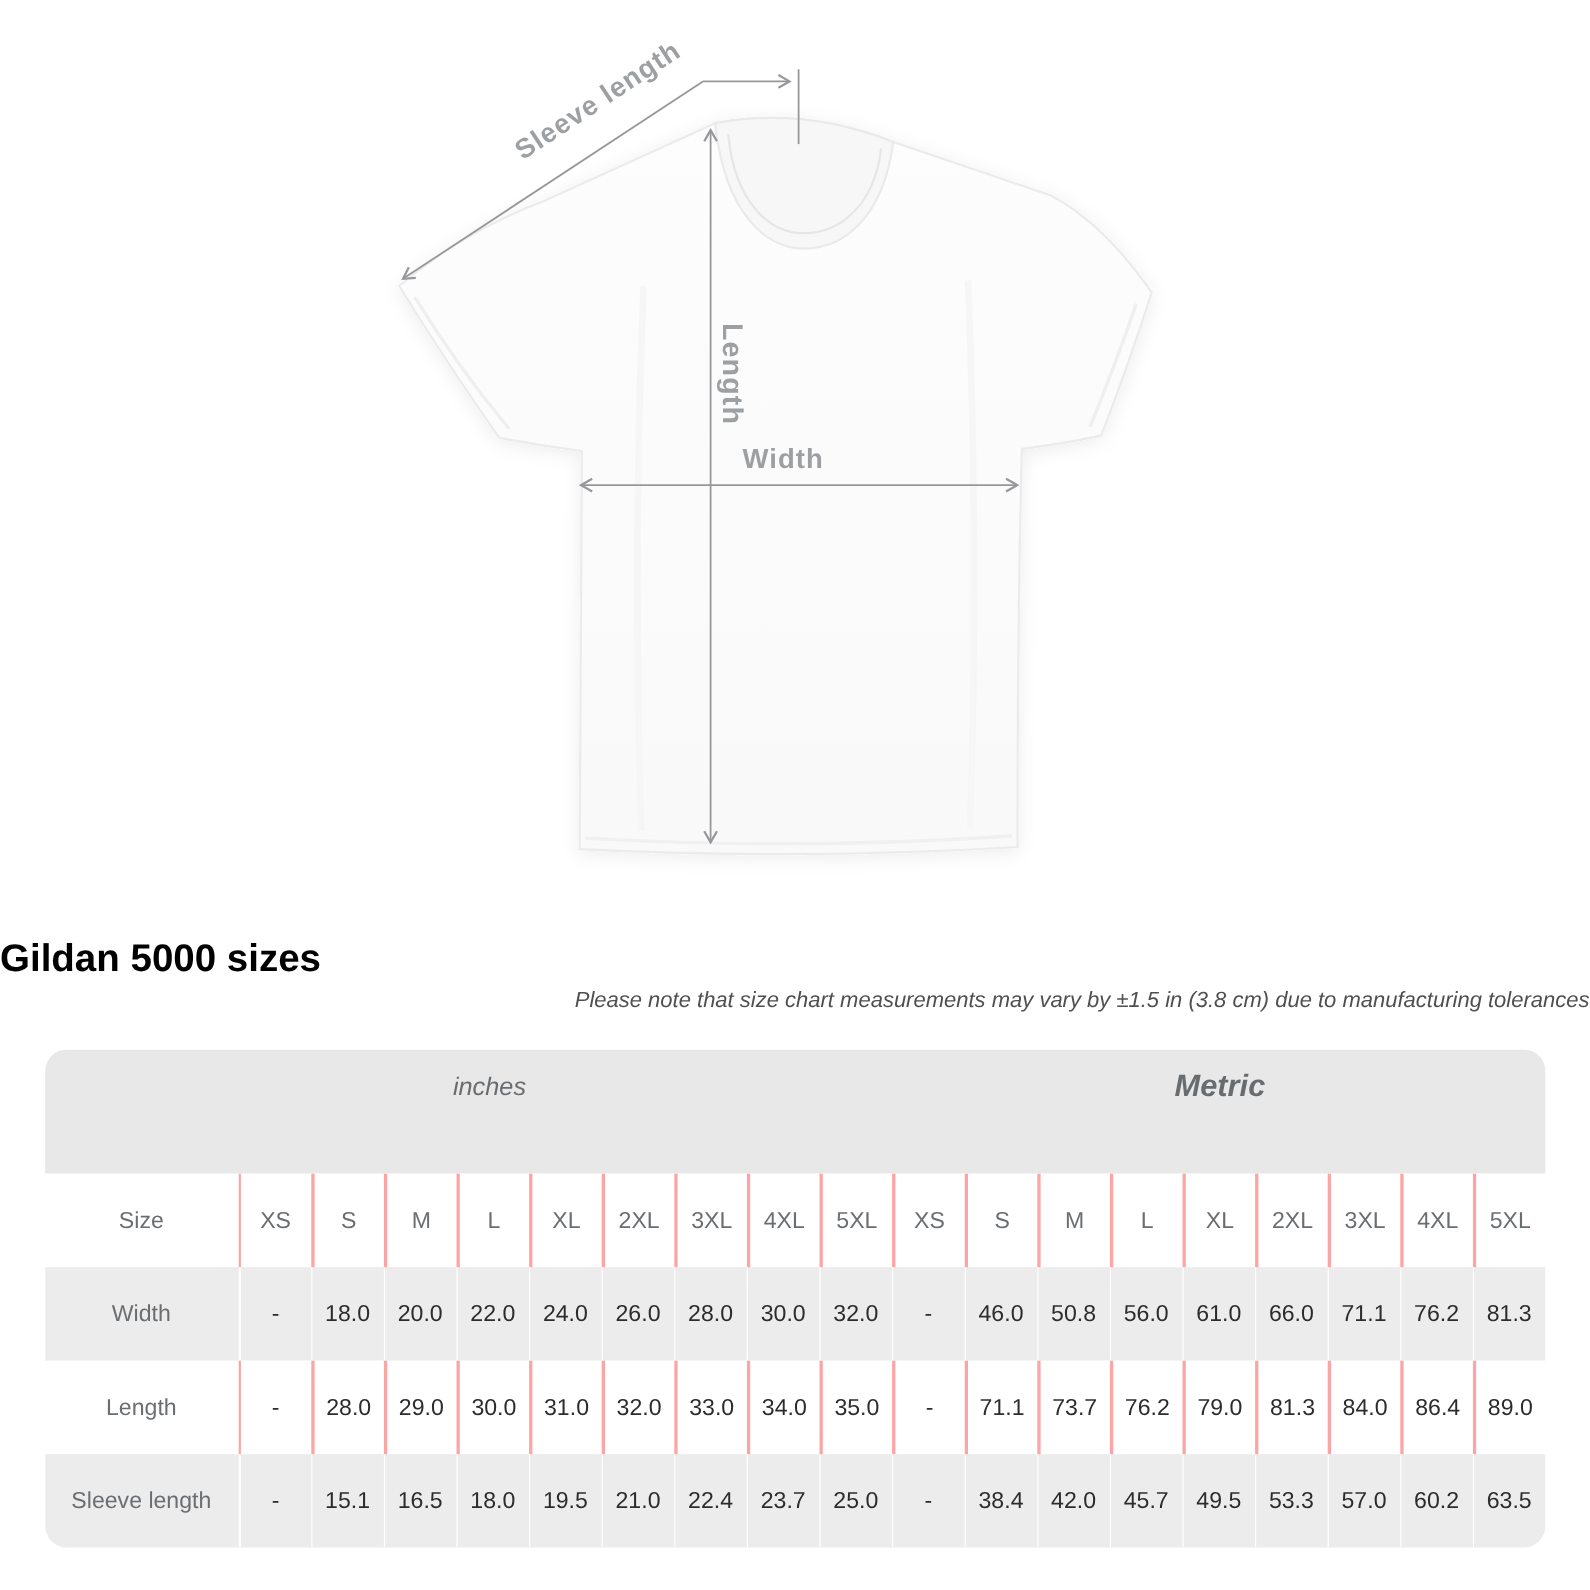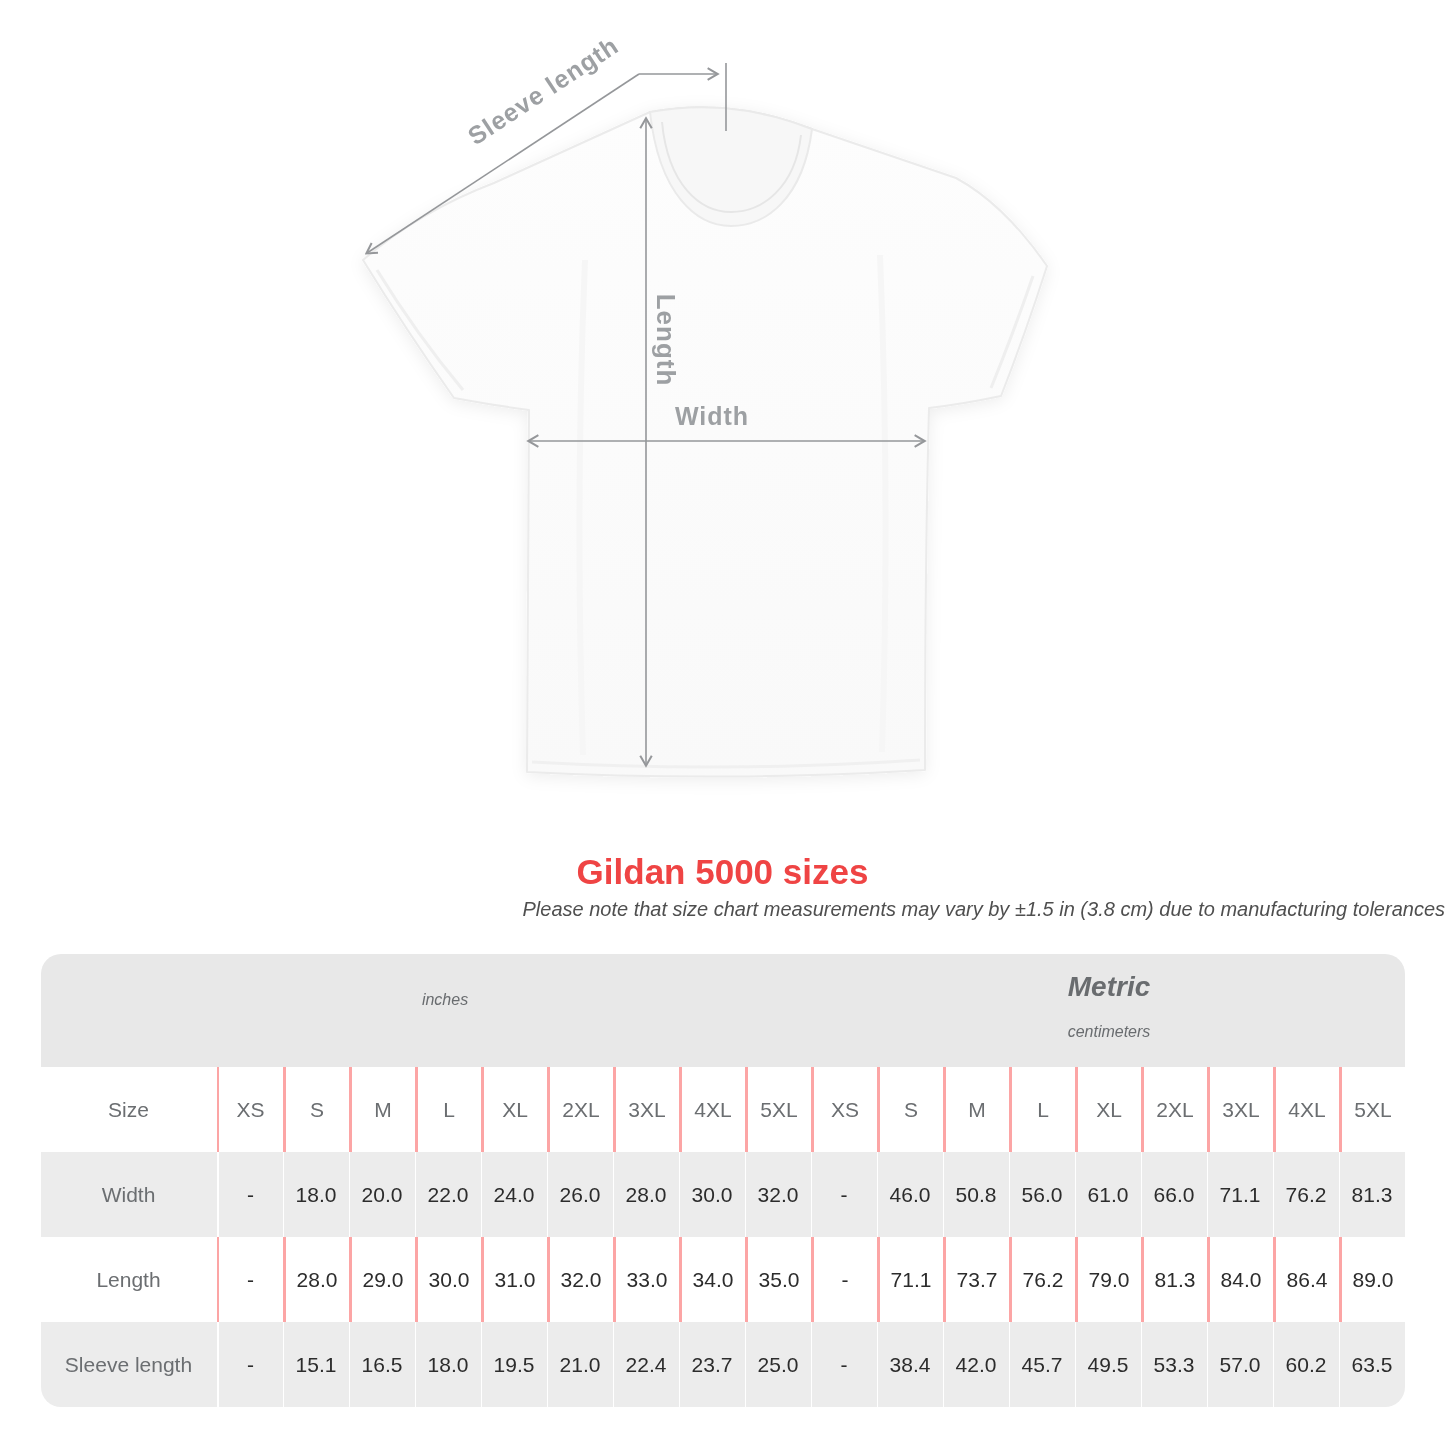--- a/index.html
+++ b/index.html
@@ -7,40 +7,40 @@
     width:1445px; height:1445px;
     background:#ffffff;
     font-family:"Liberation Sans", sans-serif;
     overflow:hidden;
     position:relative;
   }
   .illustration { width:1445px; height:818px; position:relative; }
   .illustration svg { display:block; }
 
   .page-title {
-    text-align:center;
-    font-size:35px; font-weight:bold; color:#ef4444;
+    text-align:left;
+    font-size:35px; font-weight:bold; color:#000000;
     margin:34px 0 6px 0; line-height:1.15;
   }
   .page-subtitle {
     text-align:right;
     font-size:20px; font-style:italic; color:#4f4f4f;
     margin:0 0 33px 0;
   }
 
   .table-wrap {
     width:1364px; margin:0 auto;
     border-radius:20px; overflow:hidden;
   }
   .band { height:113px; background:#e8e8e8; display:flex; }
   .band-section { text-align:center; padding-top:17px; box-sizing:border-box; }
   .band-imperial { width:773px; padding-left:36px; }
   .band-metric { flex:1; }
   .band-title { font-size:28px; font-weight:bold; font-style:italic; color:#696c6f; }
-  .band-unit { font-size:16px; font-style:italic; color:#696c6f; margin-top:20px; }
+  .band-unit { font-size:23px; font-style:italic; color:#696c6f; margin-top:3px; }
 
   .trow {
     display:grid;
     grid-template-columns:176px repeat(18, 1fr);
     height:85px;
   }
   .t-white { background:#ffffff; }
   .t-gray  { background:#ececec; }
   .cell {
     display:flex; align-items:center; justify-content:center;
@@ -114,21 +114,20 @@
 <div class="page-title">Gildan 5000 sizes</div>
 <div class="page-subtitle">Please note that size chart measurements may vary by ±1.5 in (3.8 cm) due to manufacturing tolerances</div>
 
 <div class="table-wrap">
   <div class="band">
     <div class="band-section band-imperial">
       <div class="band-unit">inches</div>
     </div>
     <div class="band-section band-metric">
       <div class="band-title">Metric</div>
-      <div class="band-unit">centimeters</div>
     </div>
   </div>
   <div>
       <div class="trow t-white">
         <div class="cell lbl">Size</div>
         <div class="cell hd">XS</div>
         <div class="cell hd">S</div>
         <div class="cell hd">M</div>
         <div class="cell hd">L</div>
         <div class="cell hd">XL</div>

